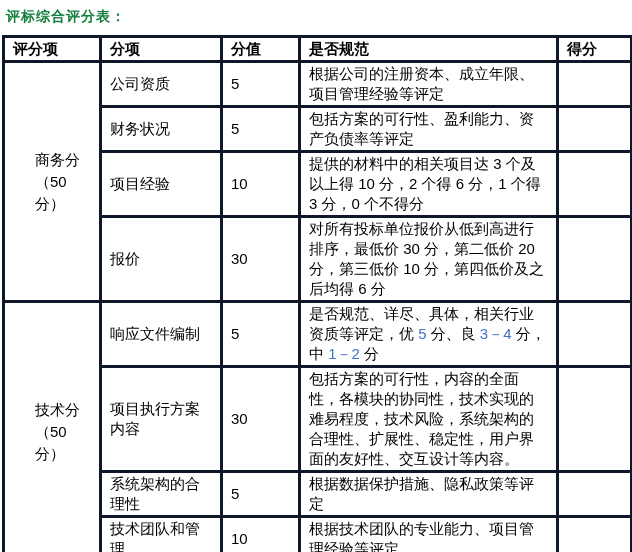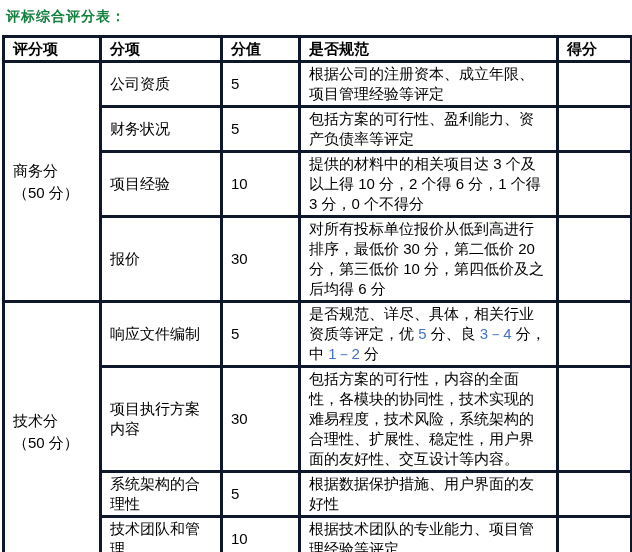--- a/index.html
+++ b/index.html
@@ -46,21 +46,21 @@
   tr.r1 { height: 40px; }
   tr.r2 { height: 43px; }
   tr.r3 { height: 65px; }
   tr.r4 { height: 72px; }
   tr.r5 { height: 60px; }
   tr.r6 { height: 100px; }
   tr.r7 { height: 44px; }
   tr.r8 { height: 42px; }
   tr.summary-row { height: 26px; }
   td.cat { font-weight: bold; }
-  td.cat .cat-line { line-height: 22px; }
+  td.cat .cat-line { line-height: 22px; margin-left: 22px; }
   td.criteria { padding-right: 8px; width: 258px; }
   td.bold { font-weight: bold; }
   span.accent { color: var(--accent, #4472c4); }
 </style>
 </head>
 <body>
 
 <div class="page">
 
   <div class="doc-title">评标综合评分表：</div>
@@ -124,21 +124,21 @@
     </tr>
     <tr class="r6">
       <td>项目执行方案内容</td>
       <td>30</td>
       <td class="criteria">包括方案的可行性，内容的全面性，各模块的协同性，技术实现的难易程度，技术风险，系统架构的合理性、扩展性、稳定性，用户界面的友好性、交互设计等内容。</td>
       <td></td>
     </tr>
     <tr class="r7">
       <td>系统架构的合理性</td>
       <td>5</td>
-      <td class="criteria">根据数据保护措施、用户界面的友好性</td>
+      <td class="criteria">根据数据保护措施、隐私政策等评定</td>
       <td></td>
     </tr>
     <tr class="r8">
       <td>技术团队和管理</td>
       <td>10</td>
       <td class="criteria">根据技术团队的专业能力、项目管理经验等评定</td>
       <td></td>
     </tr>
 
     <tr class="summary-row">

